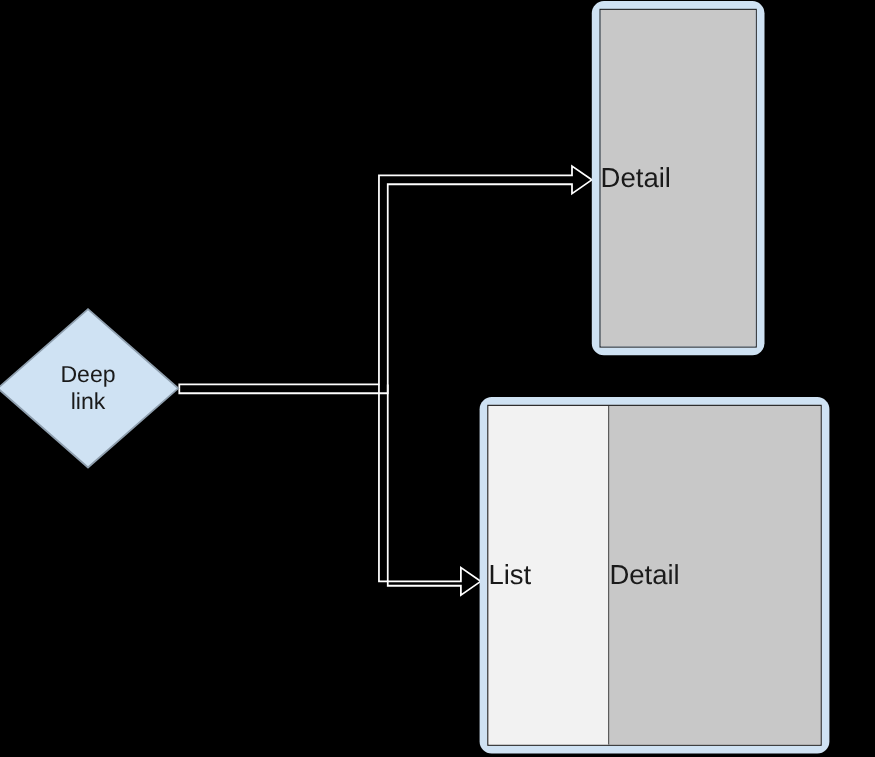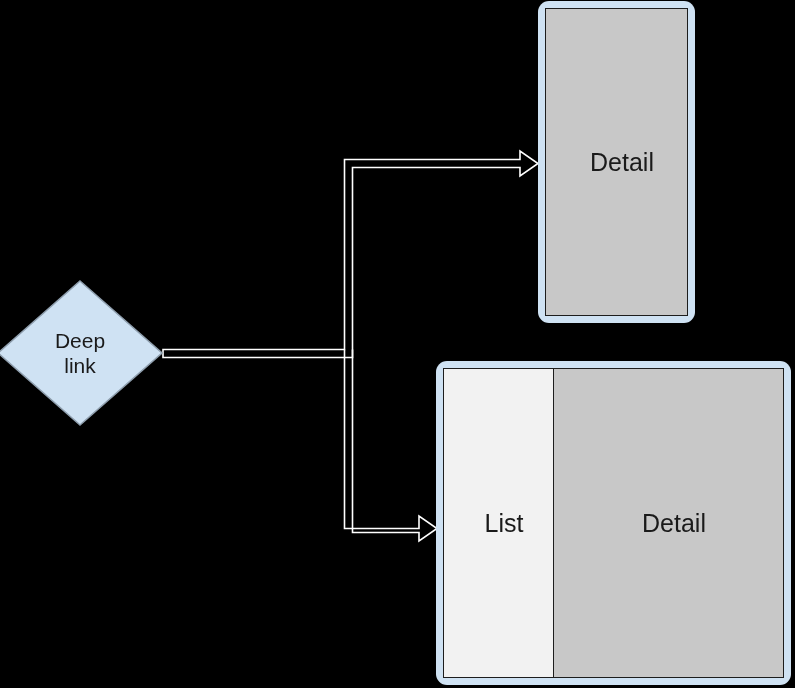--- a/index.html
+++ b/index.html
@@ -65,31 +65,30 @@
   }
   .device-top {
     left: 538px;
     top: 1px;
     width: 157px;
     height: 322px;
   }
   .device-bottom {
     left: 436px;
     top: 361px;
-    width: 355px;
+    width: 318px;
     height: 324px;
   }
 
   .pane {
     display: flex;
     align-items: center;
-    justify-content: center;
+    justify-content: flex-start;
     box-sizing: border-box;
     height: 100%;
-    padding-left: 11px;
   }
   .pane-label {
     color: #1a1a1a;
     font-size: 25px;
     line-height: 1;
   }
   .pane-detail-full {
     flex: 1 1 auto;
     background: #c8c8c8;
   }

